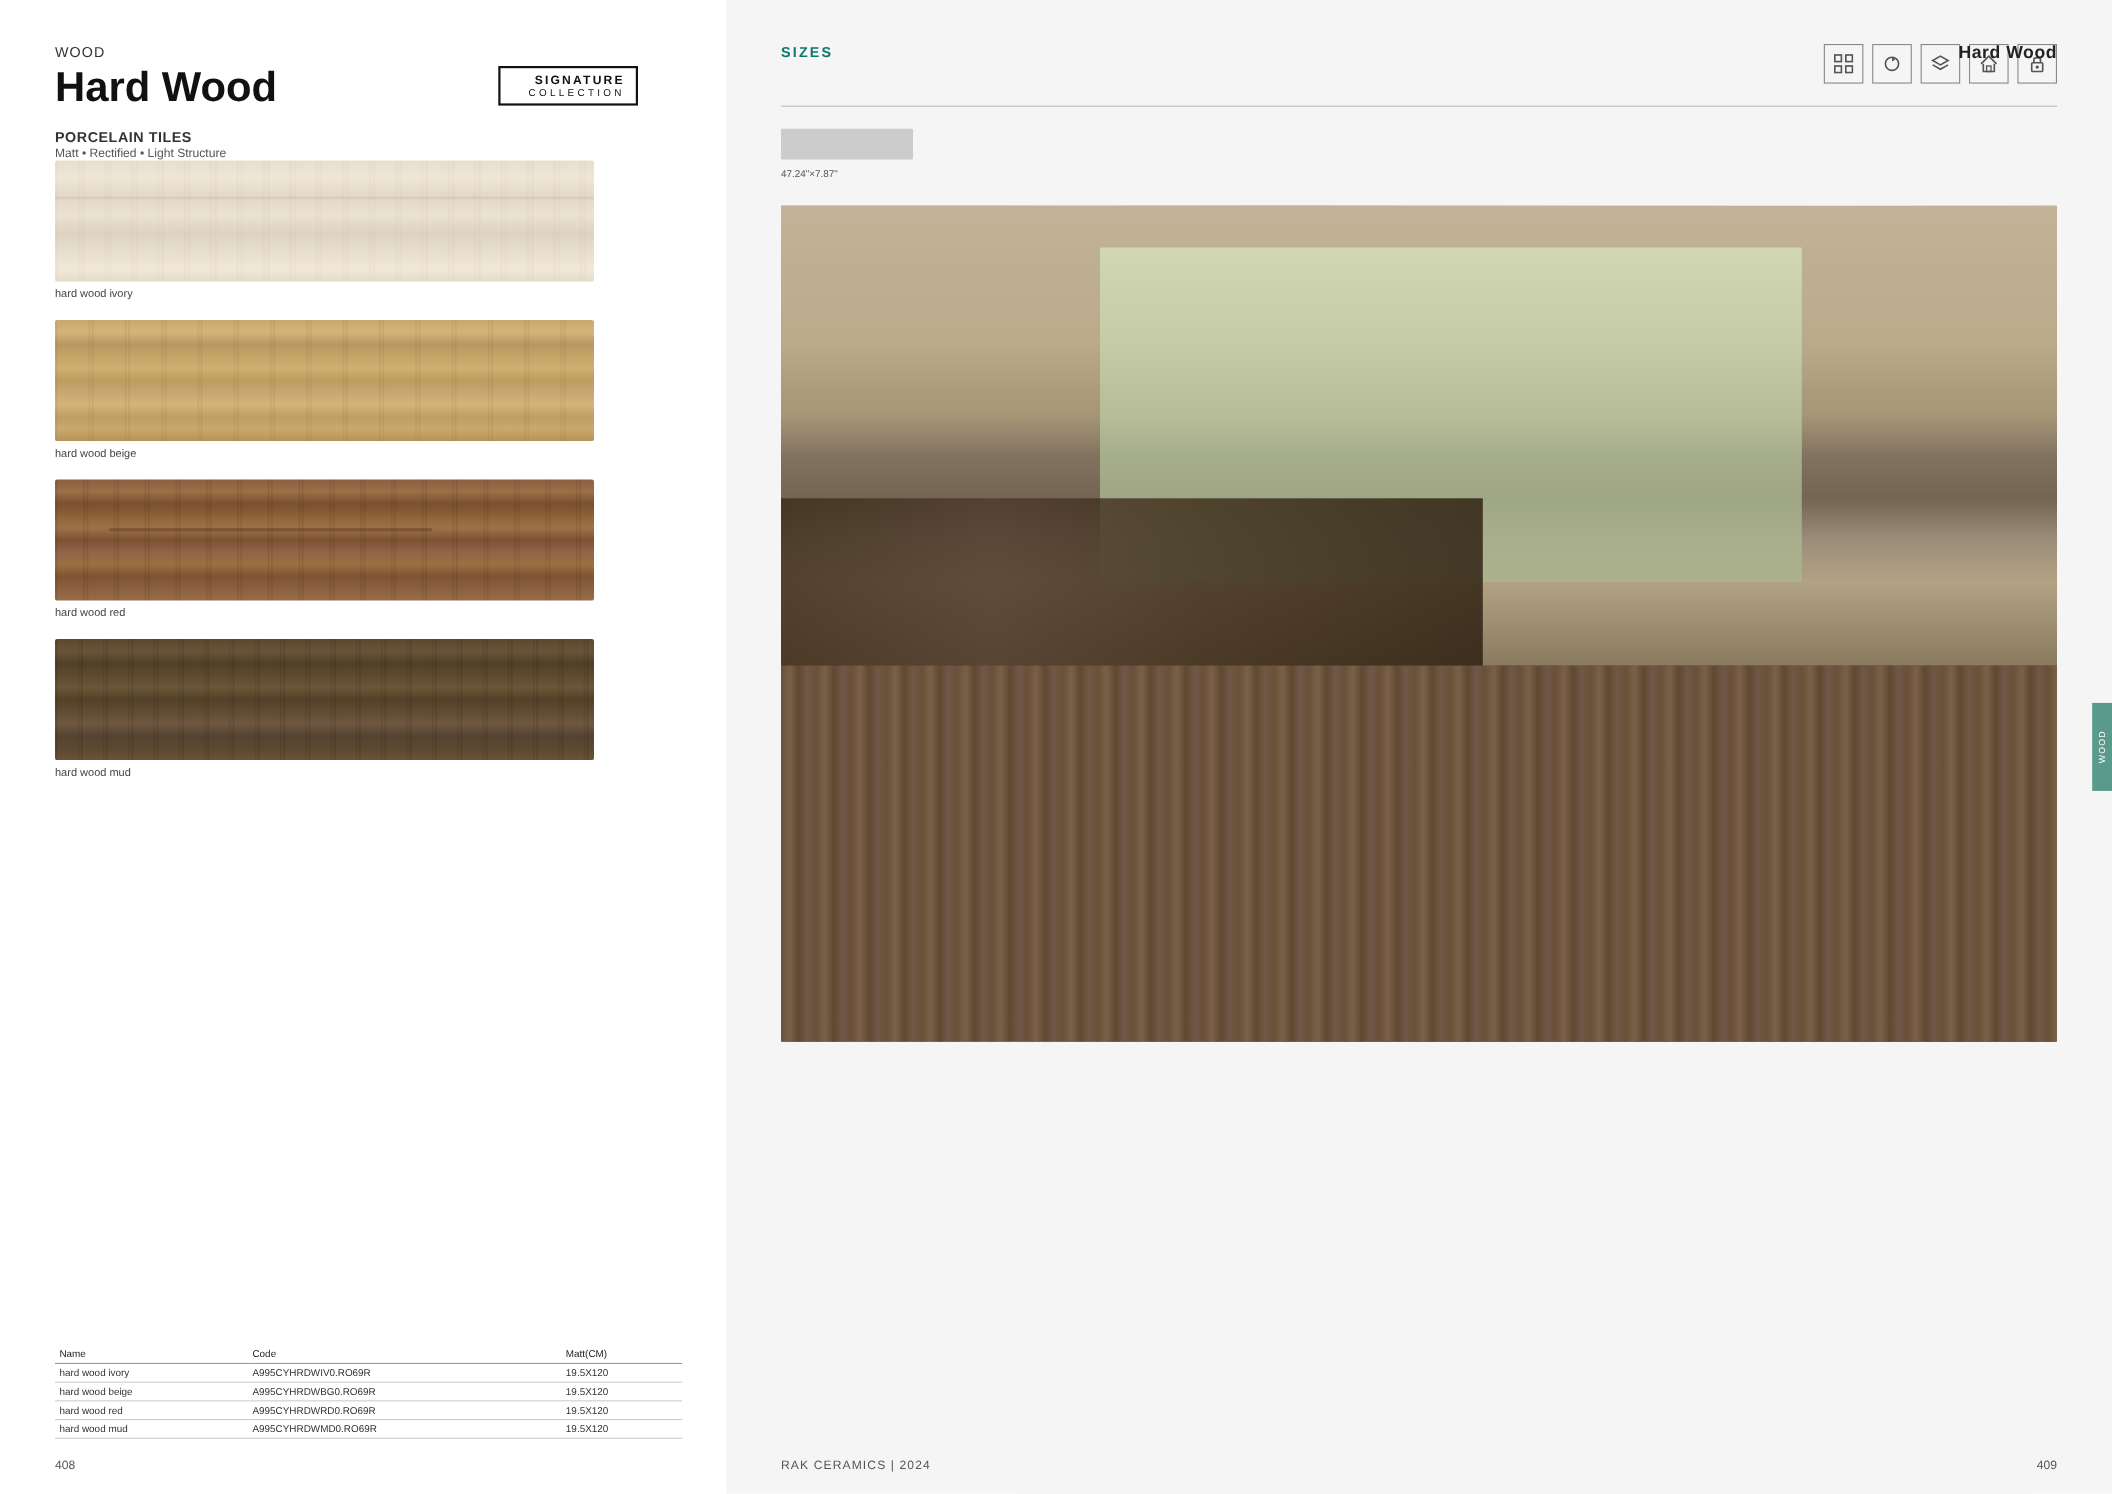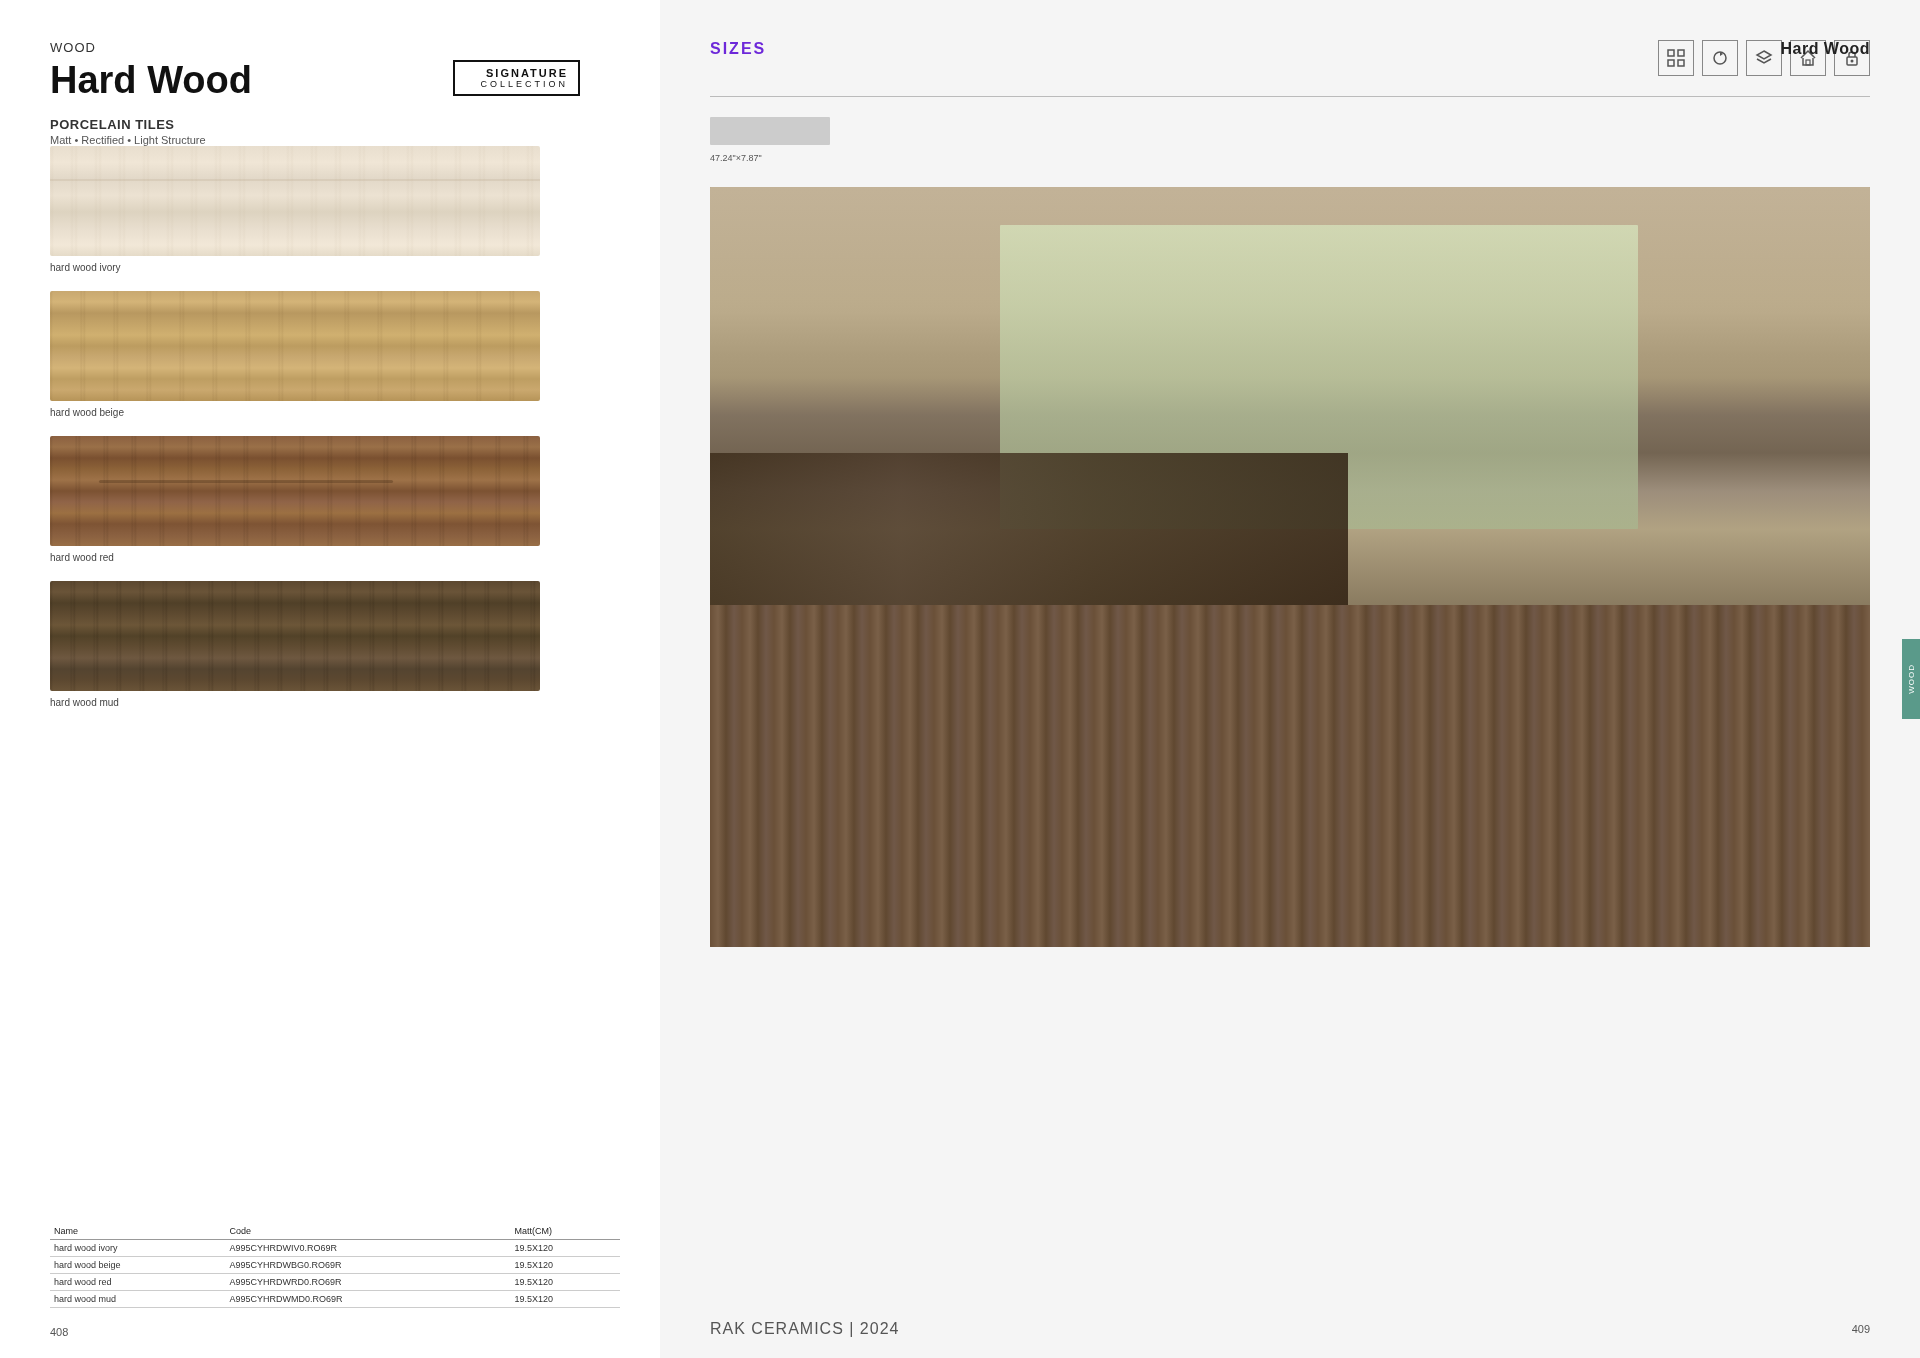--- a/index.html
+++ b/index.html
@@ -234,23 +234,23 @@
     }
 
     .right-header {
       display: flex;
       justify-content: space-between;
       align-items: flex-start;
       margin-bottom: 20px;
     }
 
     .right-title {
-      font-size: 16px;
+      font-size: 13px;
       font-weight: 700;
-      color: #6d28d9;
+      color: #0f766e;
       letter-spacing: 2px;
       text-transform: uppercase;
     }
 
     .icon-row {
       display: flex;
       gap: 8px;
       align-items: center;
     }
 
@@ -364,21 +364,21 @@
       position: absolute;
       bottom: 20px;
       left: 50px;
       right: 50px;
       display: flex;
       justify-content: space-between;
       align-items: center;
     }
 
     .footer-brand {
-      font-size: 16px;
+      font-size: 11px;
       color: #555;
       letter-spacing: 1px;
     }
 
     .footer-page {
       font-size: 11px;
       color: #555;
     }
 
     .header-brand-right {

